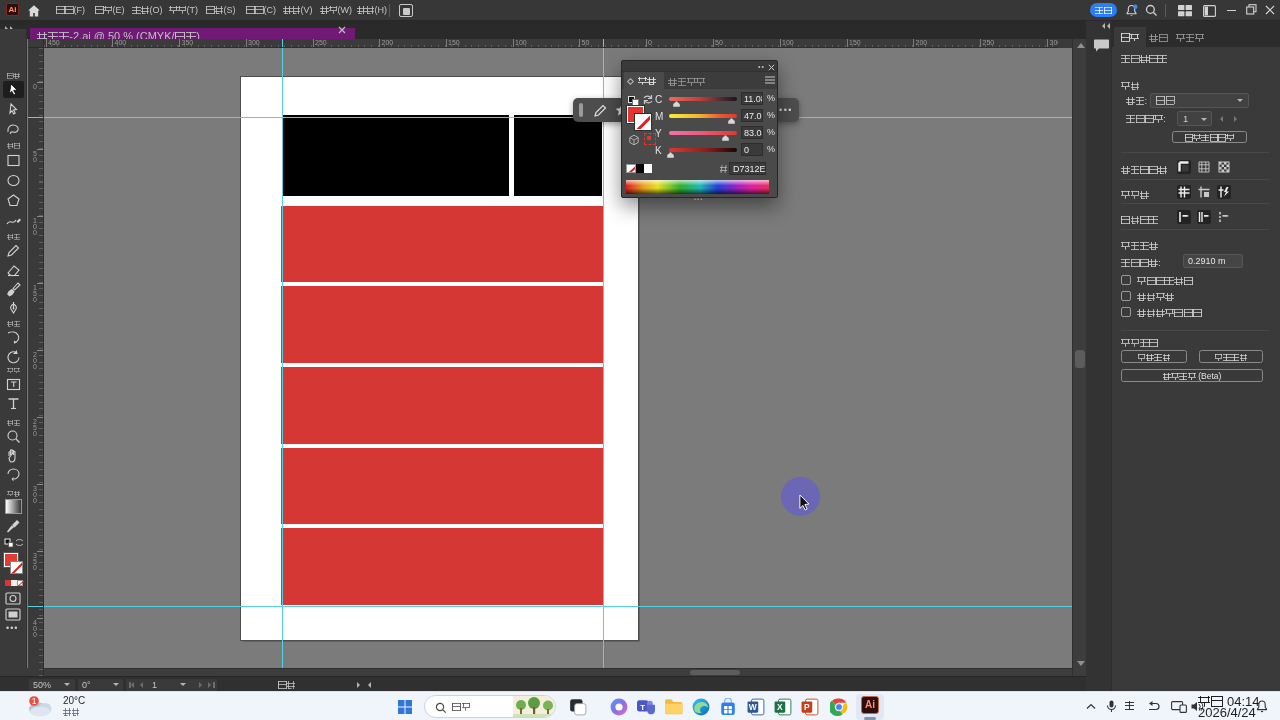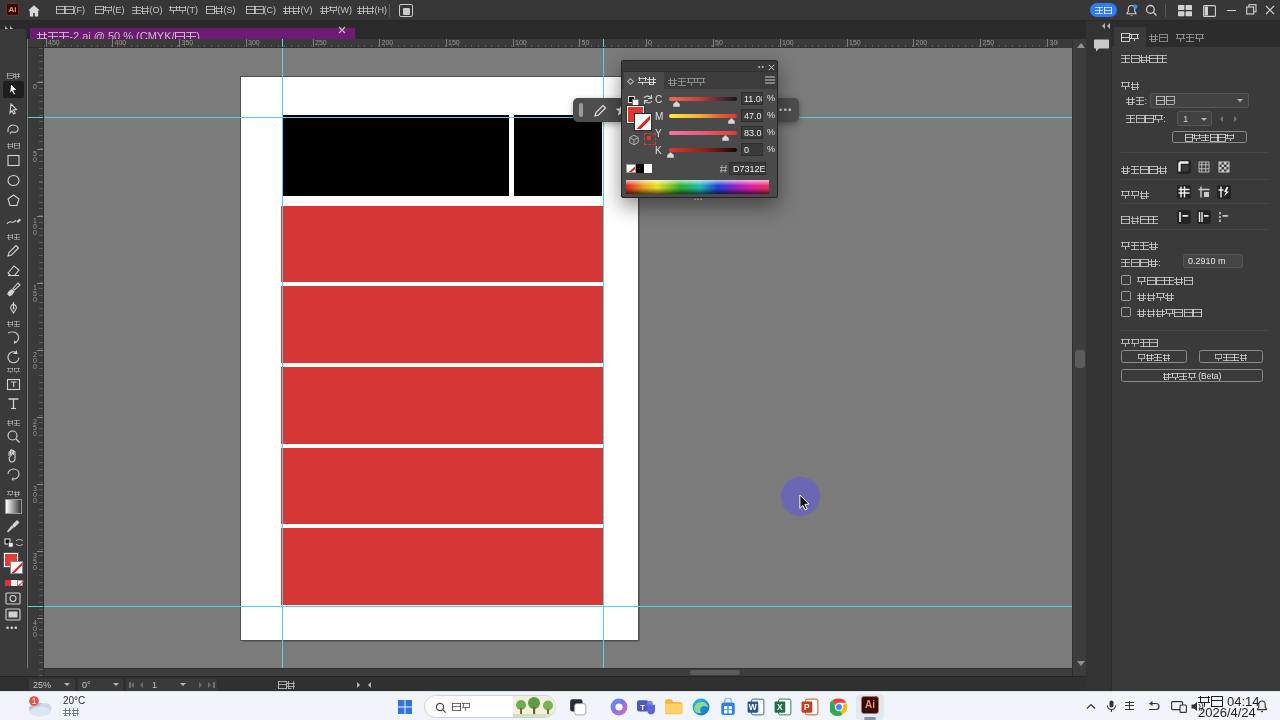--- a/index.html
+++ b/index.html
@@ -241,21 +241,21 @@
 <div class="ab" style="left:2px;top:311px;width:10px;height:18px;background:#5c5c5c;border-radius:3px"></div>
 </div>
 <div class="ab" style="left:44px;top:667.5px;width:1028px;height:8.5px;background:#3d3d3d;border-top:1px solid #2f2f2f">
 <div class="ab" style="left:646px;top:1.5px;width:50px;height:5px;background:#5c5c5c;border-radius:2.5px"></div>
 </div>
 <div class="ab" style="left:0;top:667.5px;width:28px;height:8.5px;background:#3a3a3a"></div>
 <div class="ab" style="left:0;top:676px;width:1086px;height:15px;background:#303030;color:#c4c4c4;font-size:9px;border-top:1px solid #262626">
 <div class="ab" style="left:29px;top:2px;width:46px;height:11.5px;background:#3a3a3a;border-radius:1px"></div>
 <div class="ab" style="left:78px;top:2px;width:45px;height:11.5px;background:#3a3a3a;border-radius:1px"></div>
 <div class="ab" style="left:126px;top:2px;width:91px;height:11.5px;background:#3a3a3a;border-radius:1px"></div>
-<div class="ab" style="left:33px;top:3px">25%</div>
+<div class="ab" style="left:33px;top:3px">50%</div>
 <div class="ab td" style="left:64px;top:6px"></div>
 <div class="ab" style="left:82px;top:3px">0°</div>
 <div class="ab td" style="left:113px;top:6px"></div>
 <div class="ab" style="left:129px;top:4.5px;width:1.5px;height:6px;background:#6d6d6d"></div>
       <div class="ab tl" style="left:131px;top:4.5px;border-right-color:#6d6d6d"></div>
       <div class="ab tl" style="left:140px;top:4.5px;border-right-color:#6d6d6d"></div>
 <div class="ab" style="left:152px;top:3px">1</div>
 <div class="ab td" style="left:180px;top:6px"></div>
 <div class="ab tr" style="left:199px;top:4.5px;border-left-color:#6d6d6d"></div>
       <div class="ab tr" style="left:208px;top:4.5px;border-left-color:#6d6d6d"></div>

